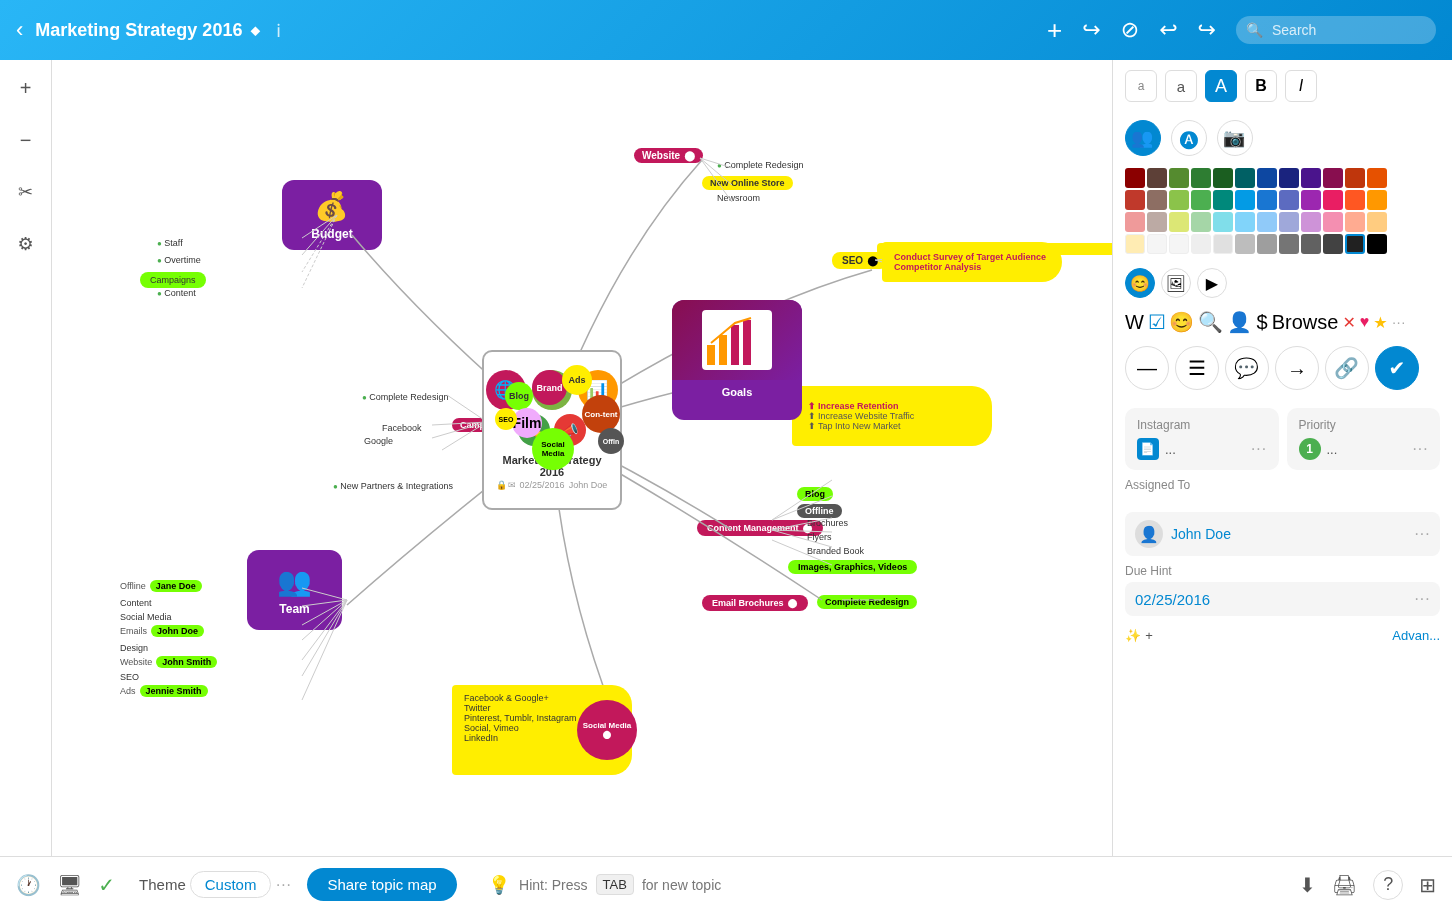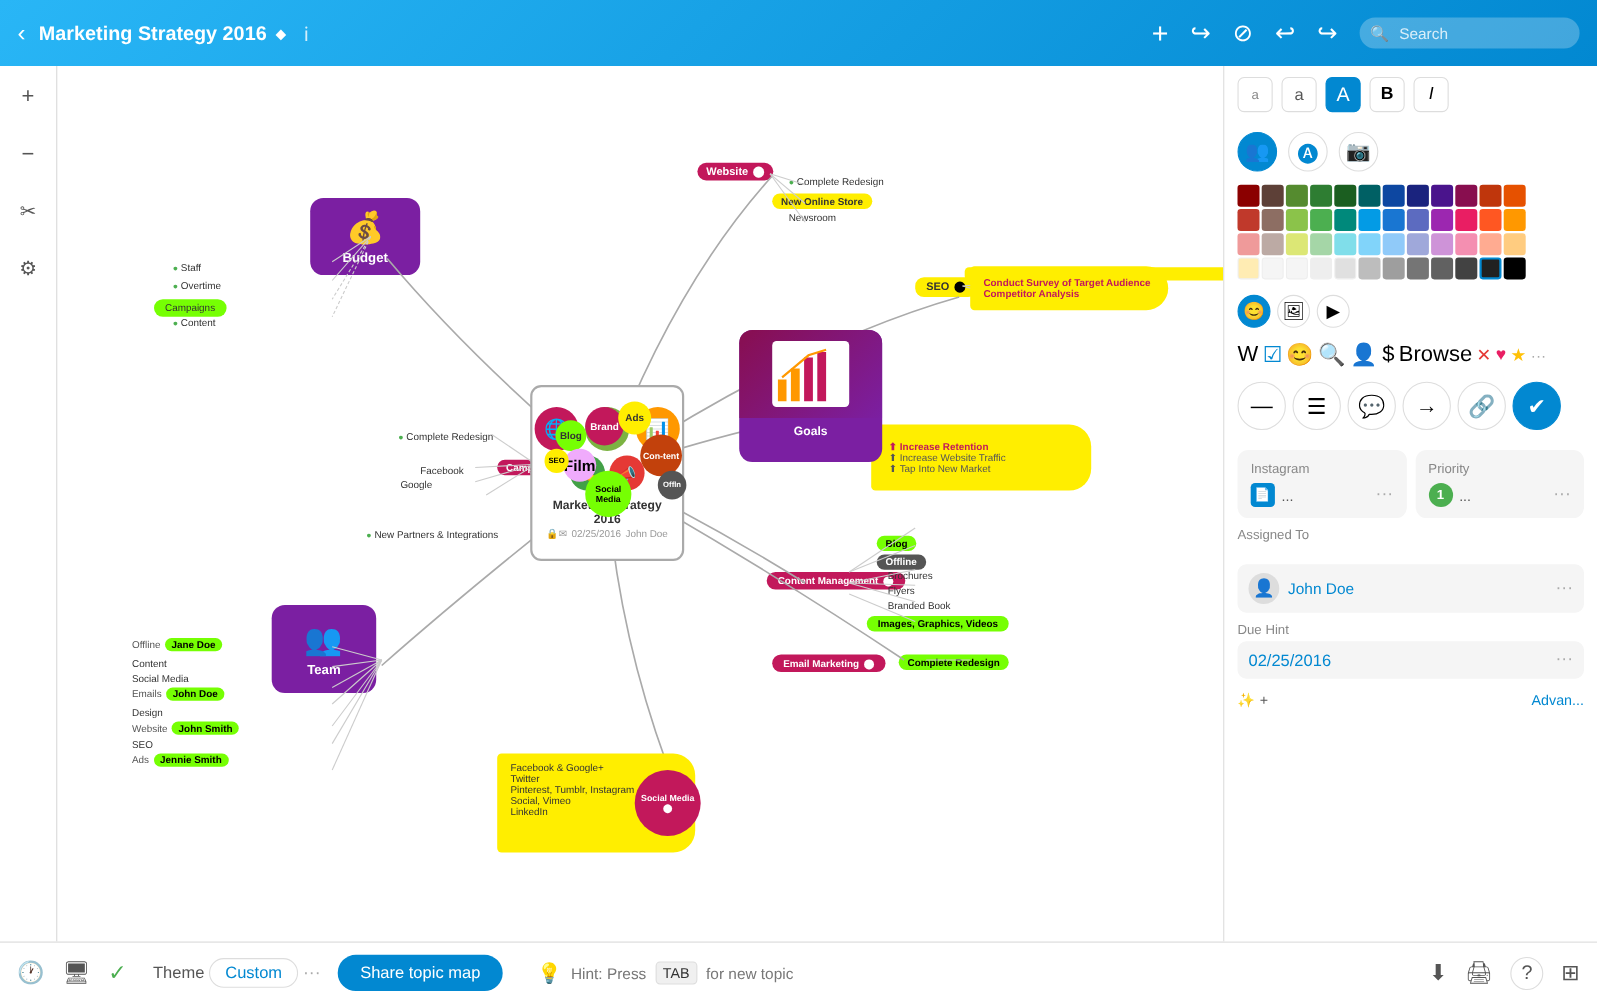--- a/index.html
+++ b/index.html
@@ -345,21 +345,21 @@
 
   <div style="position:absolute;left:745px;top:427px;background:#76ff03;border-radius:10px;padding:2px 8px;font-size:9px;font-weight:600;">Blog</div>
   <div style="position:absolute;left:745px;top:444px;background:#555;border-radius:10px;padding:2px 8px;font-size:9px;color:white;font-weight:600;">Offline</div>
   <div style="position:absolute;left:755px;top:458px;" class="small-text">Brochures</div>
   <div style="position:absolute;left:755px;top:472px;" class="small-text">Flyers</div>
   <div style="position:absolute;left:755px;top:486px;" class="small-text">Branded Book</div>
   <div style="position:absolute;left:736px;top:500px;background:#76ff03;border-radius:10px;padding:2px 10px;font-size:9px;font-weight:600;">Images, Graphics, Videos</div>
 
   <div style="position:absolute;left:650px;top:535px;">
     <div style="display:flex;align-items:center;gap:4px;background:#c2185b;border-radius:10px;padding:3px 10px;">
-      <span style="color:white;font-size:9px;font-weight:600;">Email Marketing</span>
+      <span style="color:white;font-size:9px;font-weight:600;">Email Brochures</span>
       <span style="color:white;font-size:9px;">⬤</span>
     </div>
   </div>
   <div style="position:absolute;left:765px;top:535px;background:#76ff03;border-radius:10px;padding:2px 8px;font-size:9px;font-weight:600;">Complete Redesign</div>
 
   <div style="position:absolute;left:400px;top:625px;width:180px;height:90px;background:#ffee00;border-radius:4px 20px 20px 4px;z-index:3;cursor:pointer;">
     <div style="position:absolute;right:-5px;top:50%;transform:translateY(-50%);background:#c2185b;border-radius:50%;width:60px;height:60px;display:flex;align-items:center;justify-content:center;">
       <div style="text-align:center;">
         <div style="color:white;font-size:8px;font-weight:600;">Social Media</div>
         <div style="color:white;font-size:8px;">⬤</div>

